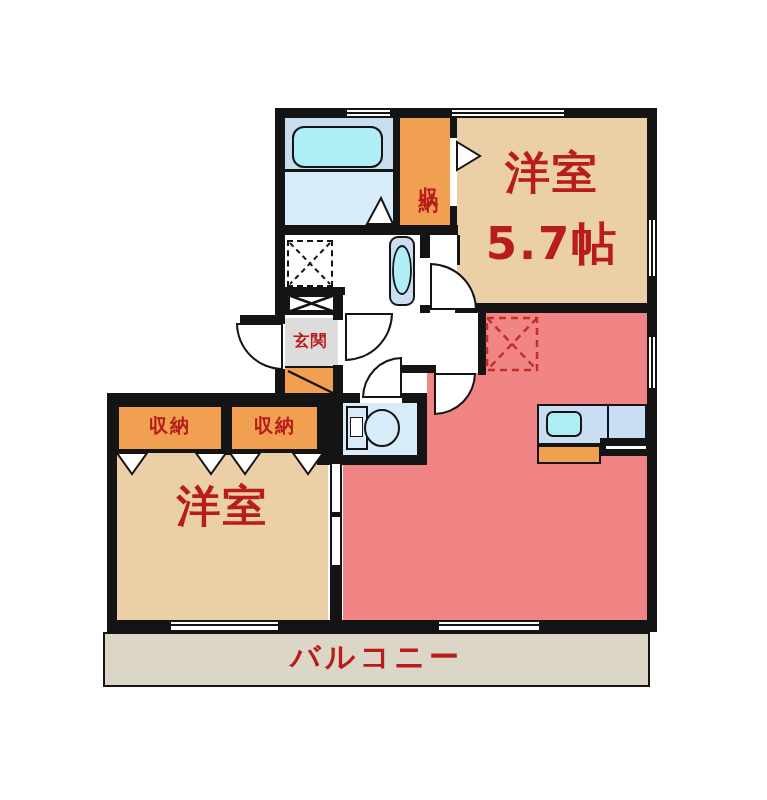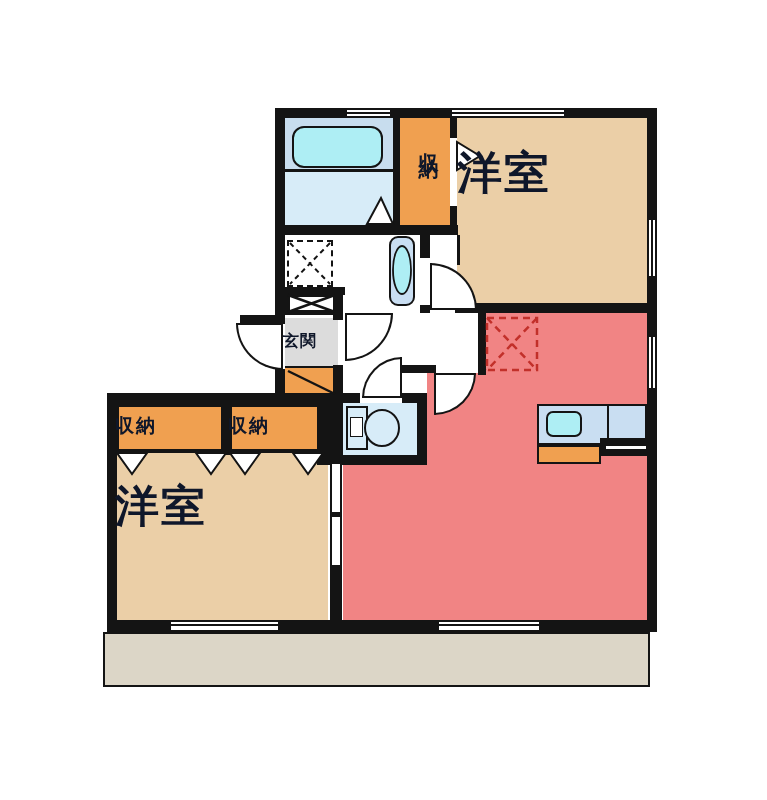--- a/index.html
+++ b/index.html
@@ -20,21 +20,21 @@
           font-family:"DejaVu Sans",sans-serif;}
   .abs{position:absolute;box-sizing:border-box;}
   .fill{position:absolute;box-sizing:border-box;}
   .w{position:absolute;background:var(--wall);box-sizing:border-box;}
   .gap{position:absolute;background:#fff;box-sizing:border-box;}
   .winh{position:absolute;background:#fff;box-shadow:inset 0 2px var(--wall), inset 0 -2px var(--wall);}
   .winh::after{content:"";position:absolute;left:0;right:0;top:4px;height:2px;background:var(--wall);}
   .winv{position:absolute;background:#fff;box-shadow:inset 2px 0 var(--wall), inset -2px 0 var(--wall);}
   .winv::after{content:"";position:absolute;top:0;bottom:0;left:4px;width:2px;background:var(--wall);}
   .door{position:absolute;background:#fff;border:2.5px solid var(--wall);box-sizing:border-box;}
-  .lbl{position:absolute;font-weight:900;color:#0f172a;text-align:left;line-height:1.0;
+  .lbl{position:absolute;font-weight:900;color:#b91c1c;text-align:center;line-height:1.0;
        letter-spacing:2px;white-space:nowrap;}
   .panel{position:absolute;background:#fff;border:1.5px solid var(--wall);box-sizing:border-box;}
   svg{position:absolute;left:0;top:0;pointer-events:none;}
   .tri{fill:#fff;stroke:var(--wall);stroke-width:2;}
   .xline{stroke:var(--wall);stroke-width:2.5;}
   .dashx{stroke:var(--wall);stroke-width:2;stroke-dasharray:5 4;fill:none;}
   .fridge{stroke:var(--dashred);stroke-width:2.5;stroke-dasharray:7 5;fill:none;}
 </style>
 </head>
 <body>
@@ -140,27 +140,29 @@
     <polygon class="tri" points="230,453 260,453 245,474"></polygon>
     <polygon class="tri" points="293,453 323,453 308,474"></polygon>
 
     <ellipse cx="402" cy="270" rx="9" ry="24" style="fill:var(--cyan);stroke:var(--wall);stroke-width:1.8;"></ellipse>
 
     <ellipse cx="382" cy="428" rx="17" ry="18" style="fill:var(--bath);stroke:var(--wall);stroke-width:2;"></ellipse>
   </svg>
 
   <div class="lbl" style="left:457px;top:150px;width:190px;font-size:45px;">
     <div>洋室</div>
+    <div style="margin-top:26px;">5.7帖</div>
   </div>
 
 
   <div class="lbl" style="left:115px;top:484px;width:215px;font-size:44px;">
     <div>洋室</div>
   </div>
 
+  <div class="lbl" style="left:103px;top:642px;width:547px;font-size:30px;letter-spacing:4px;">バルコニー</div>
 
   <div class="lbl" style="left:283px;top:333px;width:55px;font-size:16px;letter-spacing:1px;">玄関</div>
 
   <div class="lbl" style="left:411px;top:137px;width:28px;height:80px;font-size:20px;letter-spacing:6px;writing-mode:vertical-rl;text-orientation:upright;">収納</div>
 
   <div class="lbl" style="left:115px;top:416px;width:110px;font-size:19px;">収納</div>
 
   <div class="lbl" style="left:228px;top:416px;width:94px;font-size:19px;">収納</div>
 
 </div>

